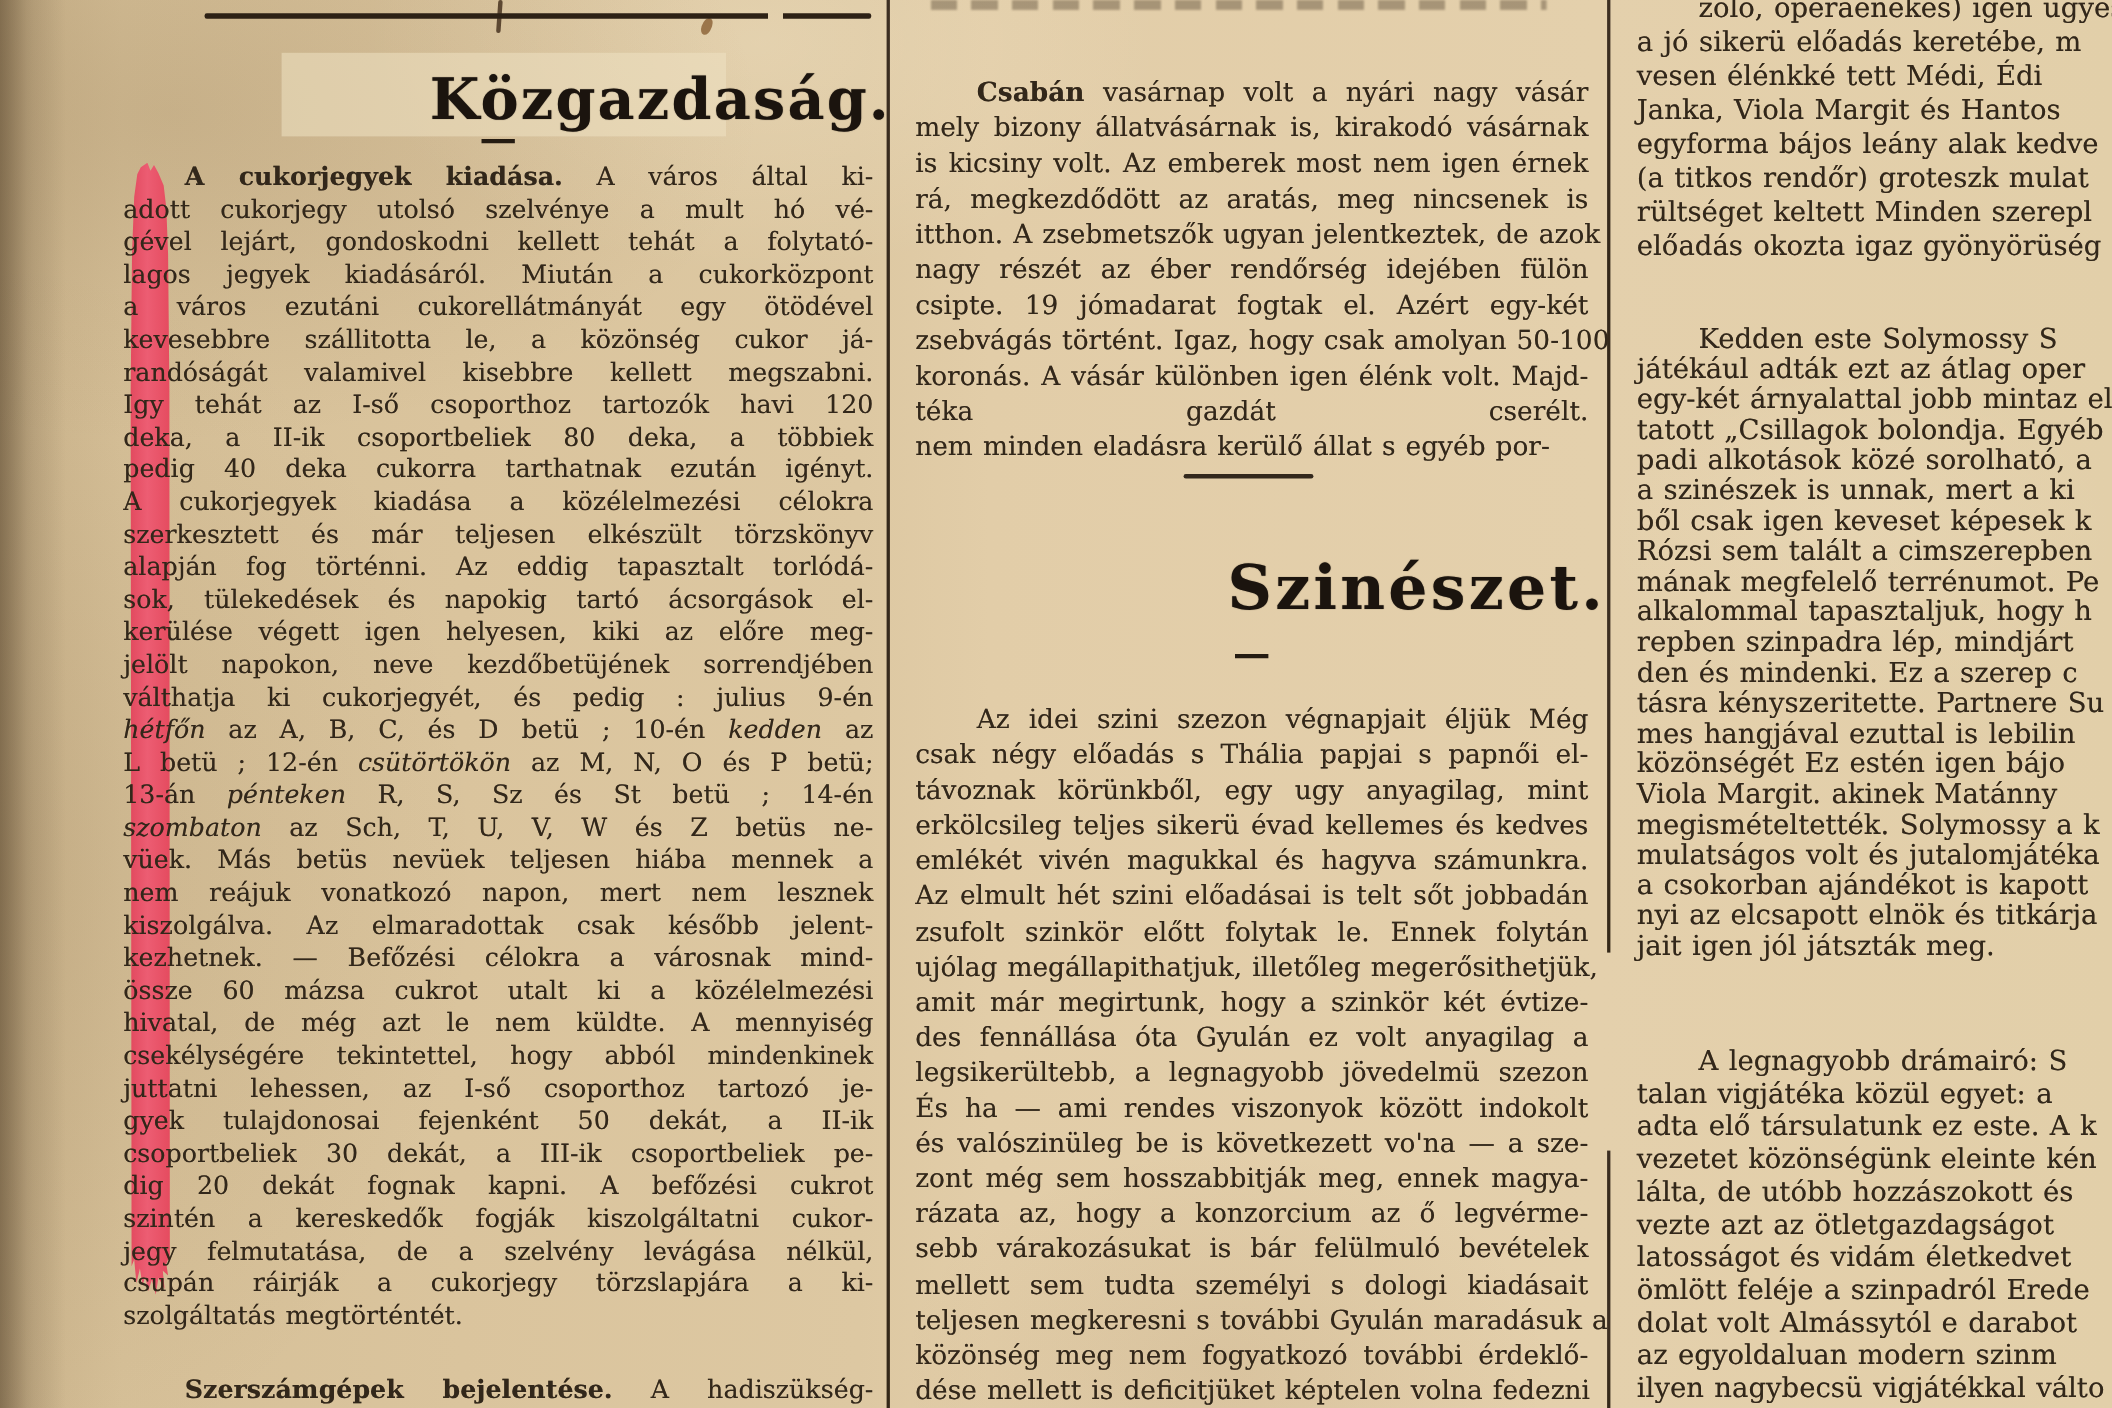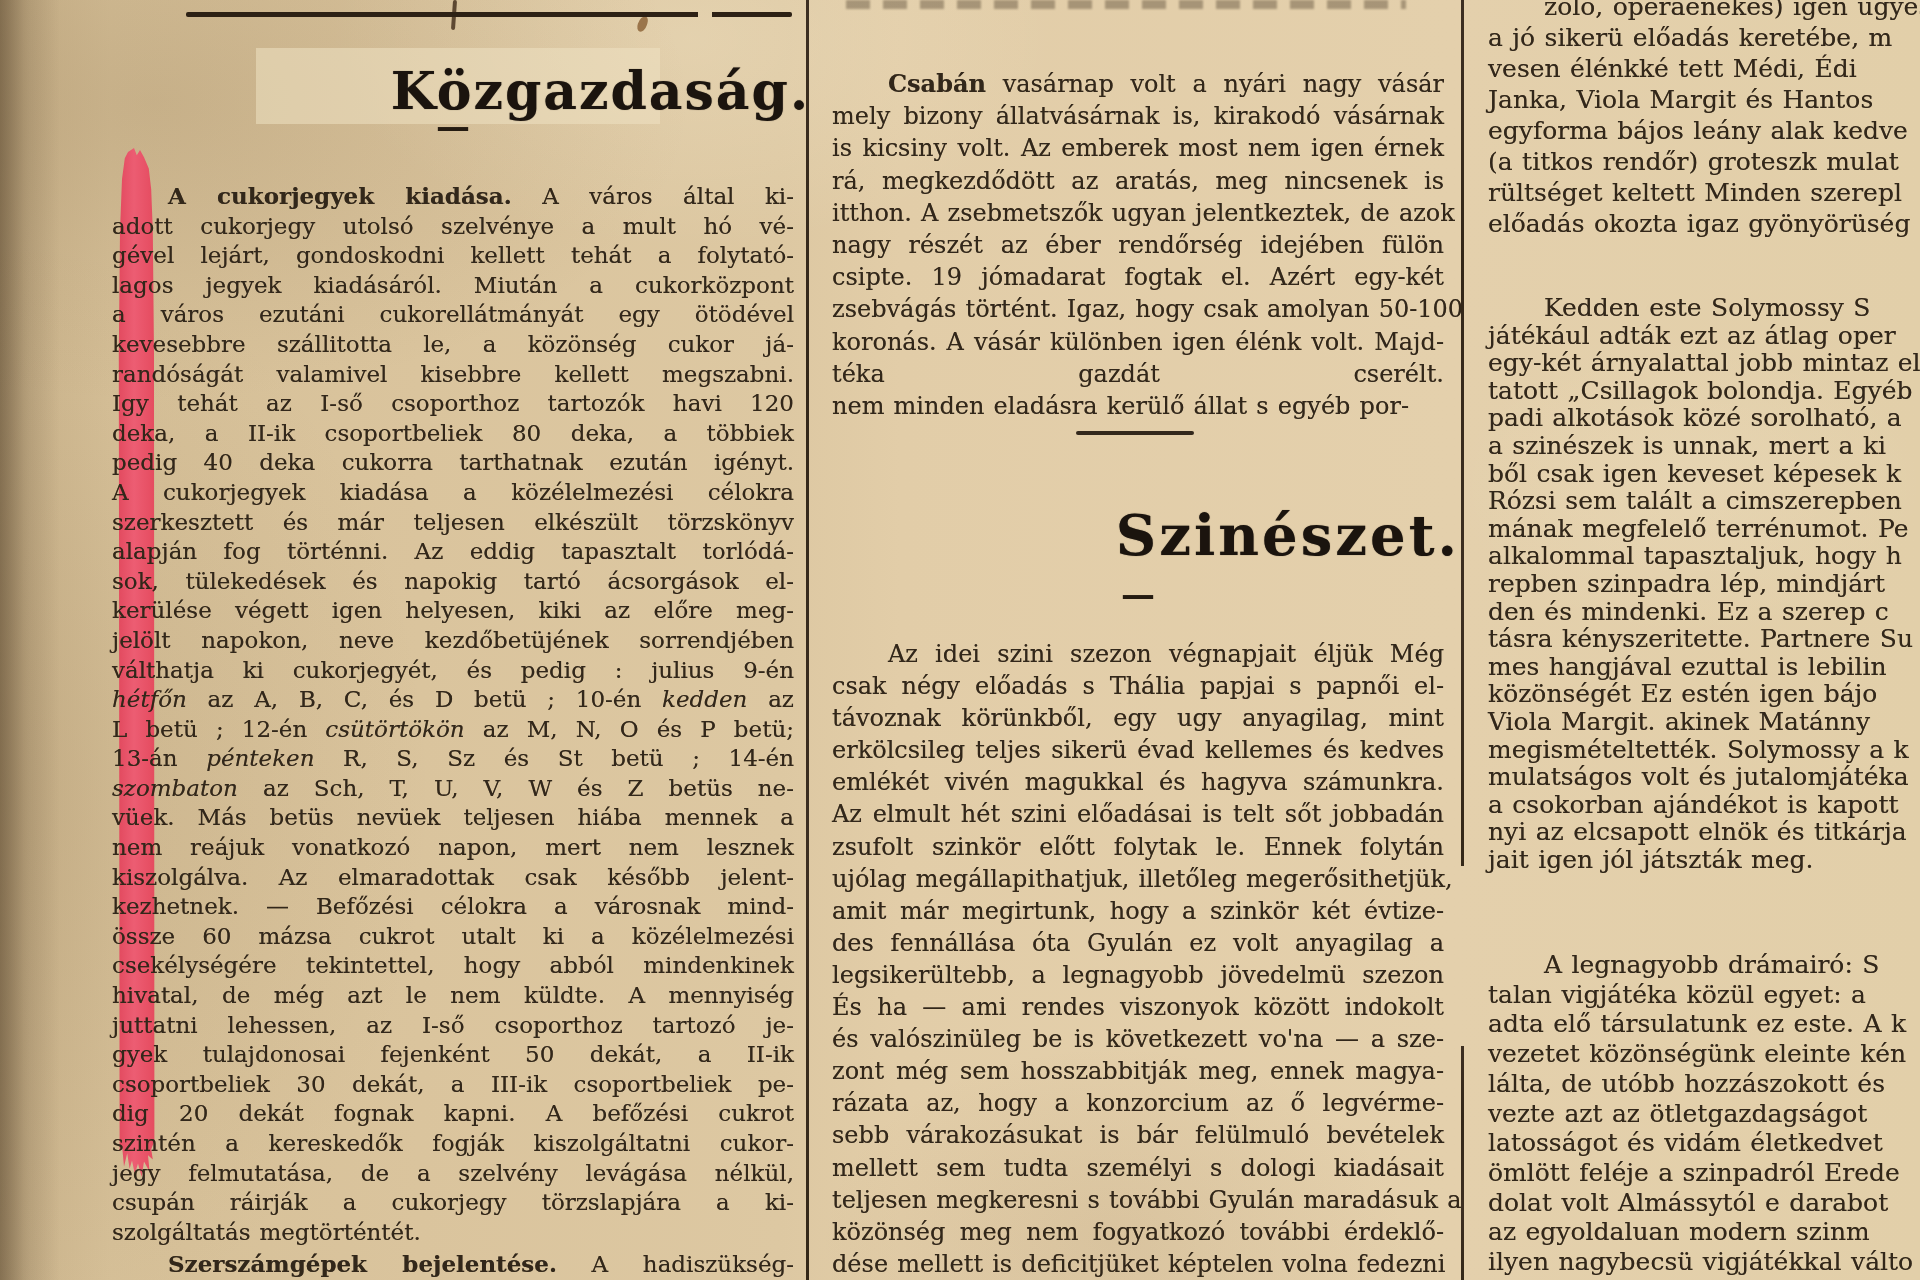--- a/index.html
+++ b/index.html
@@ -53,21 +53,21 @@
 
   
   .textblock{color:#32271a;text-shadow:0 0 .6px rgba(49,38,26,.55);word-spacing:1.5px;}
   .tline{text-align:justify;text-align-last:justify;white-space:nowrap;}
   .textblock .tline:first-child{text-indent:56px;}
   .endshort .tline:last-child{text-align-last:left;}
   .seg-b{font-weight:bold;}
   .seg-i{font-style:italic;}
 
   .tb-left,.tb-left2{left:112px;width:682px;font-size:23px;}
-  .tb-left{top:146px;line-height:29.6px;margin-top:35px;}
+  .tb-left{top:146px;line-height:29.6px;}
   .tb-left2{top:1249px;line-height:29.6px;}
   .tb-mid,.tb-mid2{left:832px;width:612px;font-size:24px;}
   .tb-mid{top:28px;line-height:32.2px;margin-top:40px;}
   .tb-mid2{top:638px;line-height:32.1px;}
   .tb-right{left:1488px;width:436px;font-size:25px;overflow:visible;}
   .tb-right .tline{text-align:left;text-align-last:left;}
   .tb-ra{top:-9px;line-height:31px;}
   .tb-rb{top:294px;line-height:27.6px;}
   .tb-rc{top:950px;line-height:29.7px;}
 </style>
@@ -110,22 +110,22 @@
       <div class="tline">válthatja ki cukorjegyét, és pedig : julius 9-én</div>
       <div class="tline"><span class="seg-i">hétfőn</span><span> az A, B, C, és D betü ; 10-én </span><span class="seg-i">kedden</span><span> az</span></div>
       <div class="tline"><span>L betü ; 12-én </span><span class="seg-i">csütörtökön</span><span> az M, N, O és P betü;</span></div>
       <div class="tline"><span>13-án </span><span class="seg-i">pénteken</span><span> R, S, Sz és St betü ; 14-én</span></div>
       <div class="tline"><span class="seg-i">szombaton</span><span> az Sch, T, U, V, W és Z betüs ne-</span></div>
       <div class="tline">vüek. Más betüs nevüek teljesen hiába mennek a</div>
       <div class="tline">nem reájuk vonatkozó napon, mert nem lesznek</div>
       <div class="tline">kiszolgálva. Az elmaradottak csak később jelent-</div>
       <div class="tline">kezhetnek. — Befőzési célokra a városnak mind-</div>
       <div class="tline">össze 60 mázsa cukrot utalt ki a közélelmezési</div>
+      <div class="tline">hivatal, de még azt le nem küldte. A mennyiség</div>
       <div class="tline">csekélységére tekintettel, hogy abból mindenkinek</div>
-      <div class="tline">hivatal, de még azt le nem küldte. A mennyiség</div>
       <div class="tline">juttatni lehessen, az I-ső csoporthoz tartozó je-</div>
       <div class="tline">gyek tulajdonosai fejenként 50 dekát, a II-ik</div>
       <div class="tline">csoportbeliek 30 dekát, a III-ik csoportbeliek pe-</div>
       <div class="tline">dig 20 dekát fognak kapni. A befőzési cukrot</div>
       <div class="tline">szintén a kereskedők fogják kiszolgáltatni cukor-</div>
       <div class="tline">jegy felmutatása, de a szelvény levágása nélkül,</div>
       <div class="tline">csupán ráirják a cukorjegy törzslapjára a ki-</div>
       <div class="tline">szolgáltatás megtörténtét.</div>
     </div>
   <div class="z textblock tb-left2">

